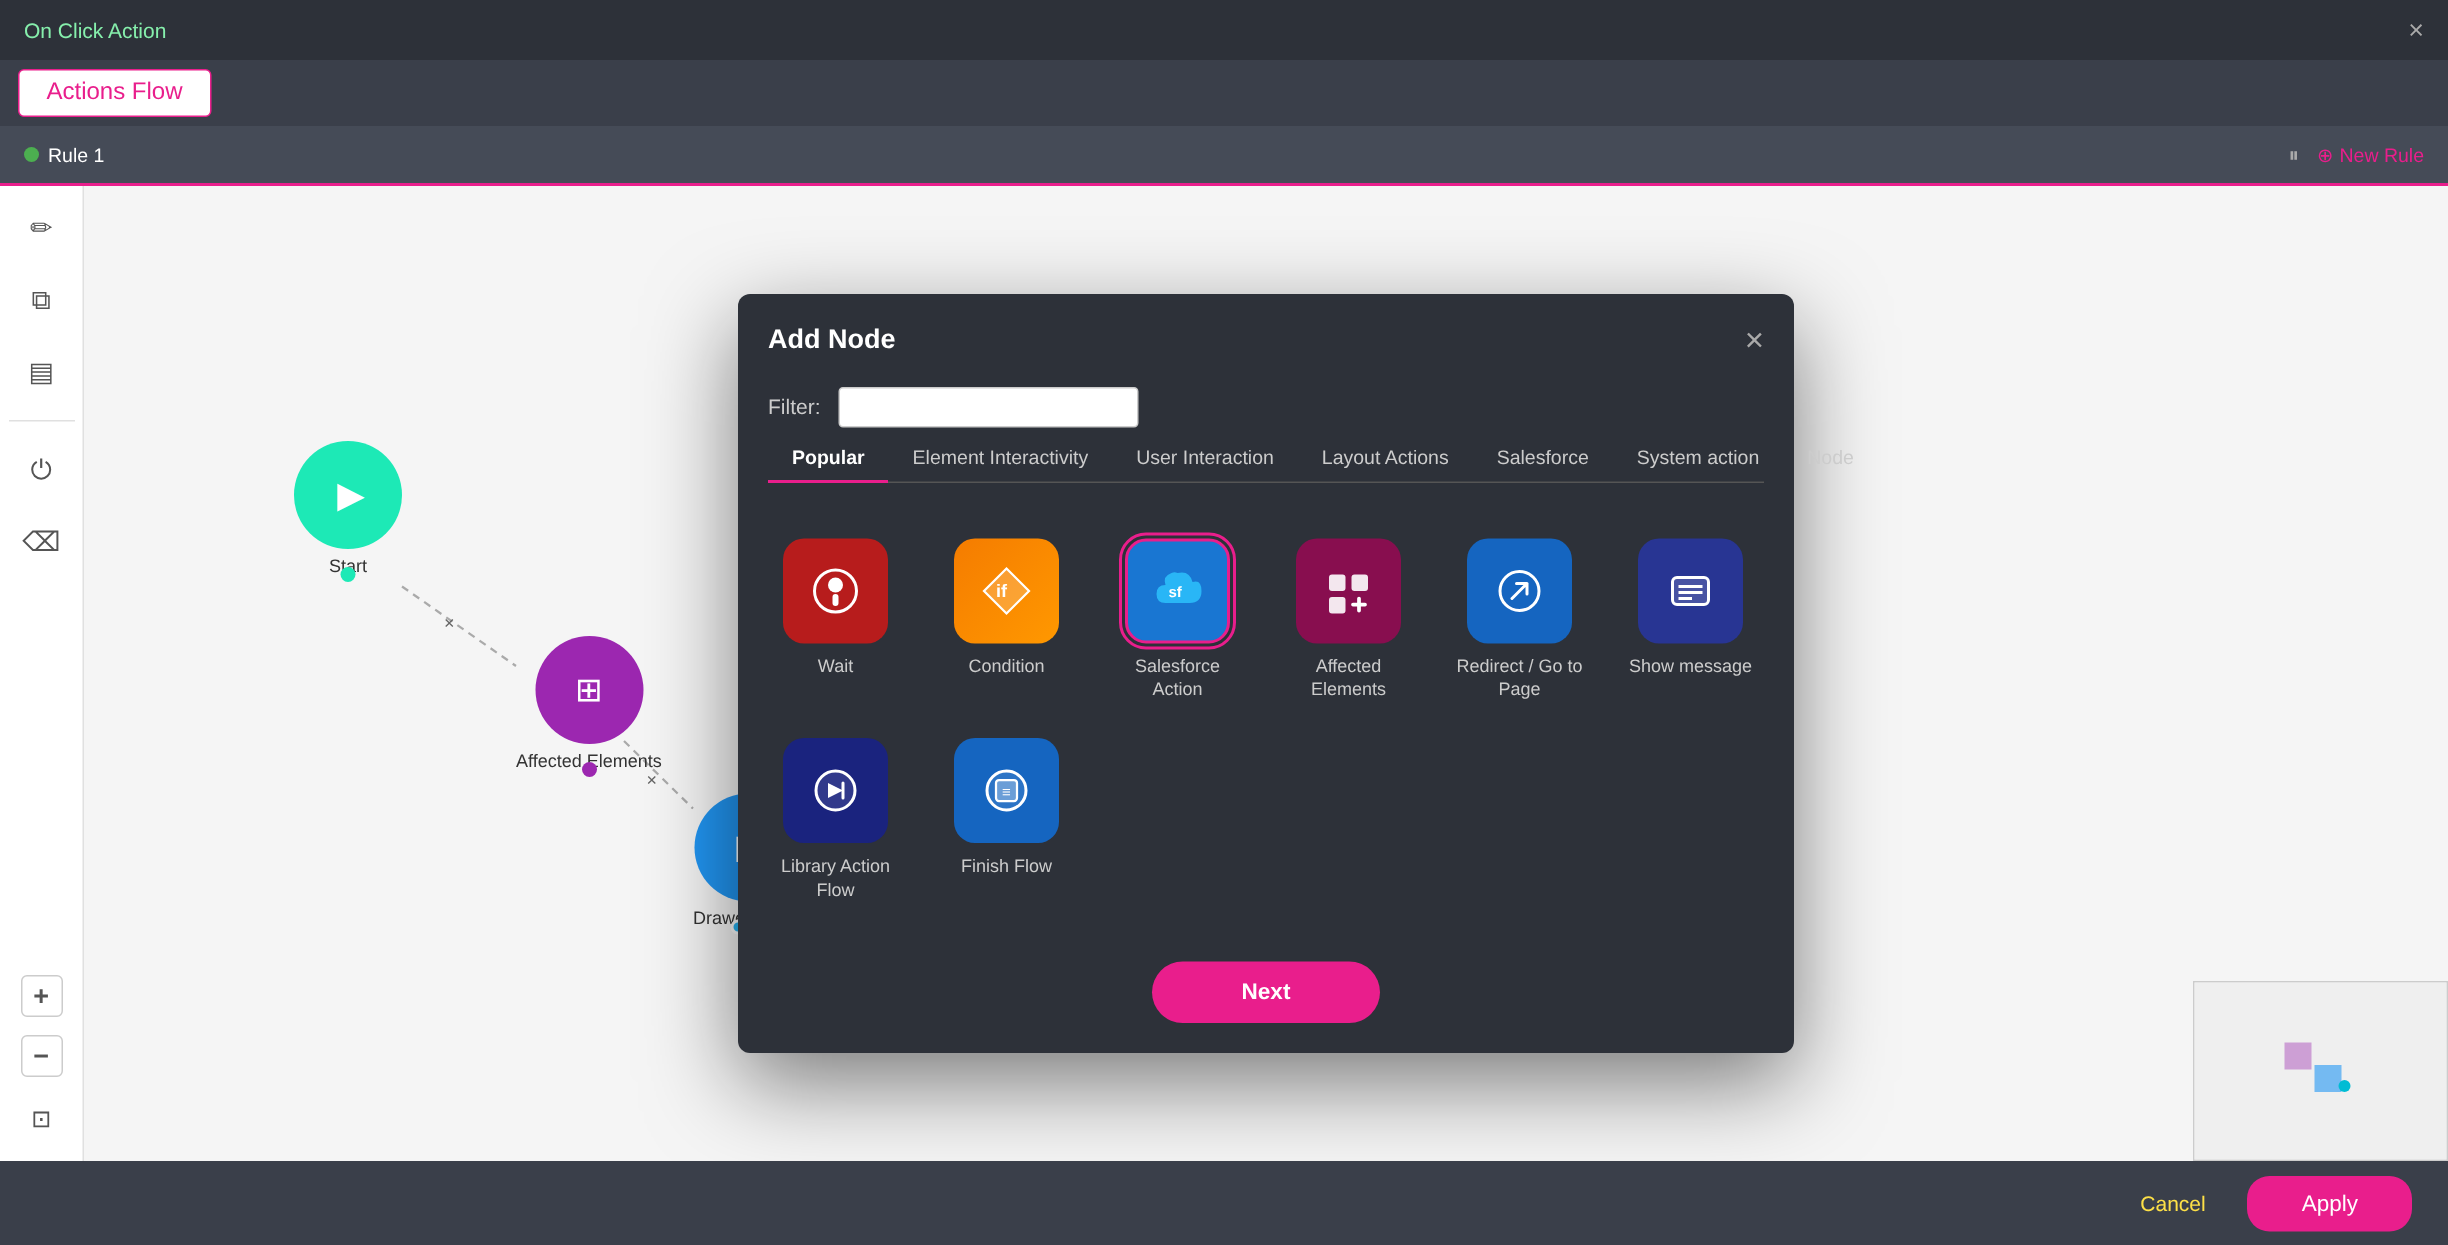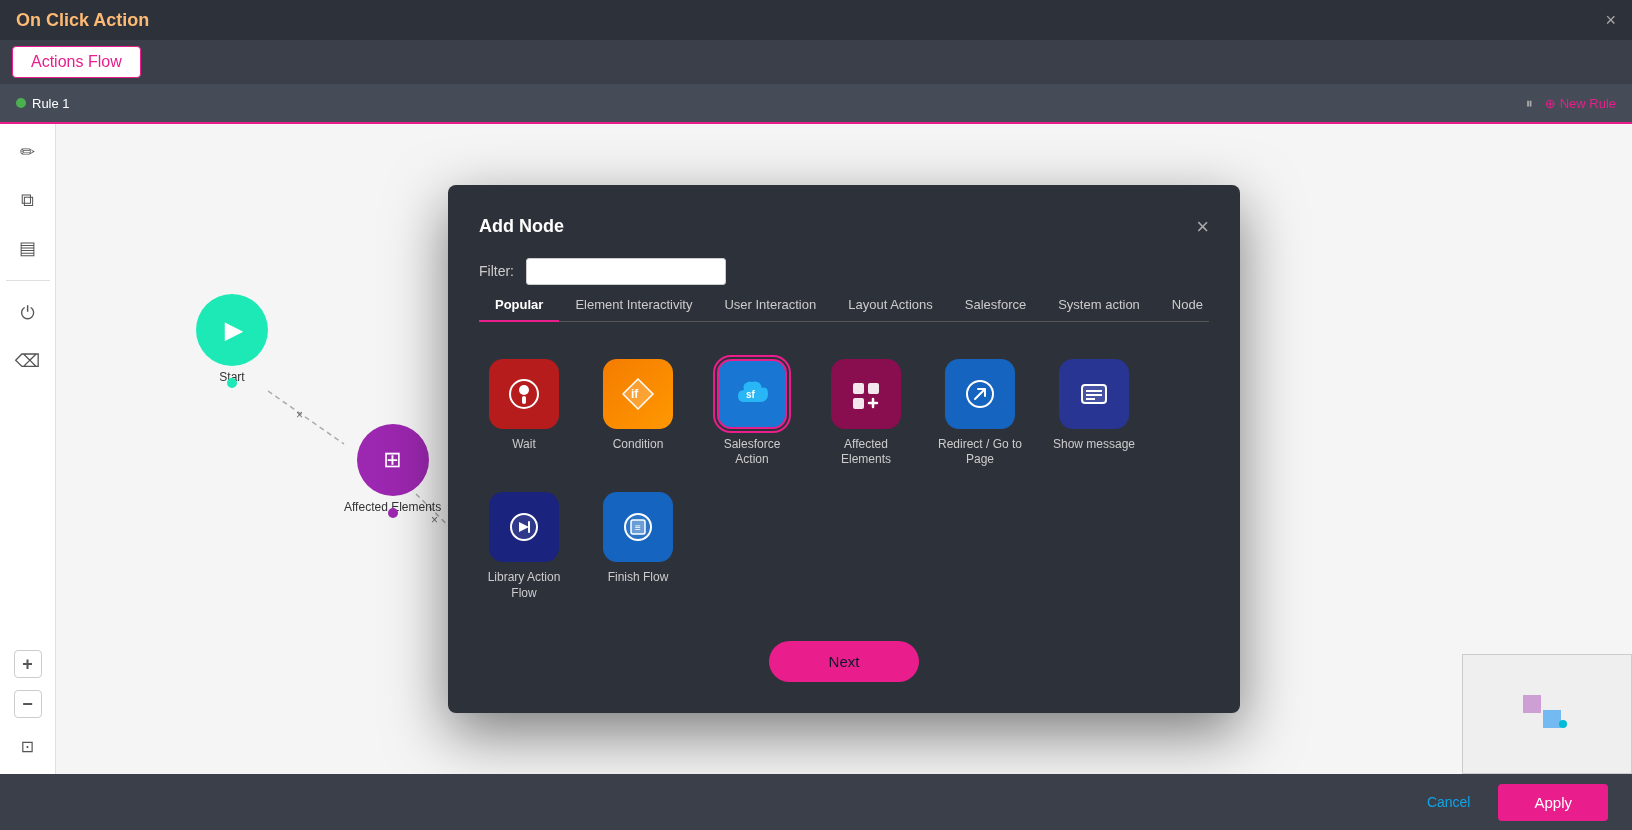--- a/index.html
+++ b/index.html
@@ -3,21 +3,21 @@
   <meta charset="utf-8">
   <style>
     * { box-sizing: border-box; margin: 0; padding: 0; }
     body { font-family: -apple-system, BlinkMacSystemFont, 'Segoe UI', sans-serif; background: #3a3f4a; width: 1632px; height: 830px; overflow: hidden; }
 
     
     .main-window { width: 1632px; height: 830px; background: #3a3f4a; display: flex; flex-direction: column; }
 
     
     .title-bar { background: #2d3139; height: 40px; display: flex; align-items: center; justify-content: space-between; padding: 0 16px; flex-shrink: 0; }
-    .title-bar-title { color: #fdba74; font-size: 18px; font-weight: 700; }
+    .title-bar-title { color: #86efac; font-size: 14px; font-weight: 400; }
     .title-bar-close { color: #aaa; font-size: 18px; cursor: pointer; background: none; border: none; line-height: 1; }
 
     
     .tab-bar { background: #3a3f4a; height: 44px; display: flex; align-items: center; padding: 0 12px; flex-shrink: 0; }
     .tab-button { background: white; border: 1px solid #e91e8c; color: #e91e8c; padding: 6px 18px; border-radius: 4px; font-size: 16px; cursor: pointer; font-weight: 500; }
 
     
     .rule-bar { background: #454b57; height: 40px; display: flex; align-items: center; justify-content: space-between; padding: 0 16px; flex-shrink: 0; border-bottom: 2px solid #e91e8c; }
     .rule-tab { display: flex; align-items: center; gap: 6px; color: #fff; font-size: 13px; }
     .rule-dot { width: 10px; height: 10px; background: #4caf50; border-radius: 50%; }
@@ -60,26 +60,26 @@
 
     
     .mini-map { position: absolute; bottom: 0; right: 0; width: 170px; height: 120px; background: #e8e8e8; border: 1px solid #ccc; }
     .mini-map-inner { width: 100%; height: 100%; position: relative; background: #efefef; }
     .mini-square-1 { position: absolute; width: 18px; height: 18px; background: #9c27b0; opacity: 0.4; top: 40px; left: 60px; }
     .mini-square-2 { position: absolute; width: 18px; height: 18px; background: #2196f3; opacity: 0.6; top: 55px; left: 80px; }
     .mini-dot-cyan { position: absolute; width: 8px; height: 8px; background: #00bcd4; border-radius: 50%; top: 65px; left: 96px; }
 
     
     .bottom-bar { background: #3a3f4a; height: 56px; display: flex; align-items: center; justify-content: flex-end; padding: 0 24px; gap: 12px; flex-shrink: 0; }
-    .cancel-btn { background: transparent; border: none; color: #0ea5e9; font-size: 14px; cursor: pointer; padding: 8px 16px; }
-    .apply-btn { background: #e91e8c; color: white; border: none; padding: 10px 36px; border-radius: 4px; font-size: 15px; cursor: pointer; font-weight: 500; }
+    .cancel-btn { background: transparent; border: none; color: #fde047; font-size: 14px; cursor: pointer; padding: 8px 16px; }
+    .apply-btn { background: #e91e8c; color: white; border: none; padding: 10px 36px; border-radius: 15px; font-size: 15px; cursor: pointer; font-weight: 500; }
 
     
     .modal-overlay { position: absolute; top: 0; left: 0; right: 0; bottom: 0; display: flex; align-items: center; justify-content: center; pointer-events: none; }
-    .modal { background: #2d3139; border-radius: 8px; width: 792px; max-height: 560px; display: flex; flex-direction: column; pointer-events: all; box-shadow: 0 20px 60px rgba(0,0,0,0.5); position: relative; padding: 31px; }
+    .modal { background: #2d3139; border-radius: 8px; width: 704px; max-height: 560px; display: flex; flex-direction: column; pointer-events: all; box-shadow: 0 20px 60px rgba(0,0,0,0.5); position: relative; padding: 20px; }
     .modal-header { display: flex; align-items: center; justify-content: space-between; margin-bottom: 20px; }
     .modal-title { color: #fff; font-size: 18px; font-weight: 600; }
     .modal-close { background: none; border: none; color: #aaa; font-size: 22px; cursor: pointer; line-height: 1; }
 
     
     .filter-row { display: flex; align-items: center; gap: 12px; margin-bottom: 4px; }
     .filter-label { color: #ccc; font-size: 14px; }
     .filter-input { background: white; border: 1px solid #ccc; border-radius: 3px; padding: 5px 10px; font-size: 13px; width: 200px; outline: none; }
 
     
@@ -95,21 +95,21 @@
     .grid-node.selected .grid-node-icon { outline: 2px solid #e91e8c; outline-offset: 2px; }
 
     
     .icon-wait { background: #b71c1c; }
     .icon-redirect { background: #1565c0; }
     .icon-show-message { background: #283593; }
     .icon-library { background: #1a237e; }
 
     
     .modal-footer { display: flex; justify-content: center; margin-top: 32px; }
-    .next-btn { background: #e91e8c; color: #0f172a; border: none; padding: 12px 60px; border-radius: 24px; font-size: 15px; cursor: pointer; font-weight: 400; }
+    .next-btn { background: #e91e8c; color: #ffffff; border: none; padding: 12px 60px; border-radius: 24px; font-size: 15px; cursor: pointer; font-weight: 700; }
   </style>
 </head>
 <body>
 
 <div class="main-window">
 
   <div class="title-bar">
     <span class="title-bar-title">On Click Action</span>
     <button class="title-bar-close">×</button>
   </div>

